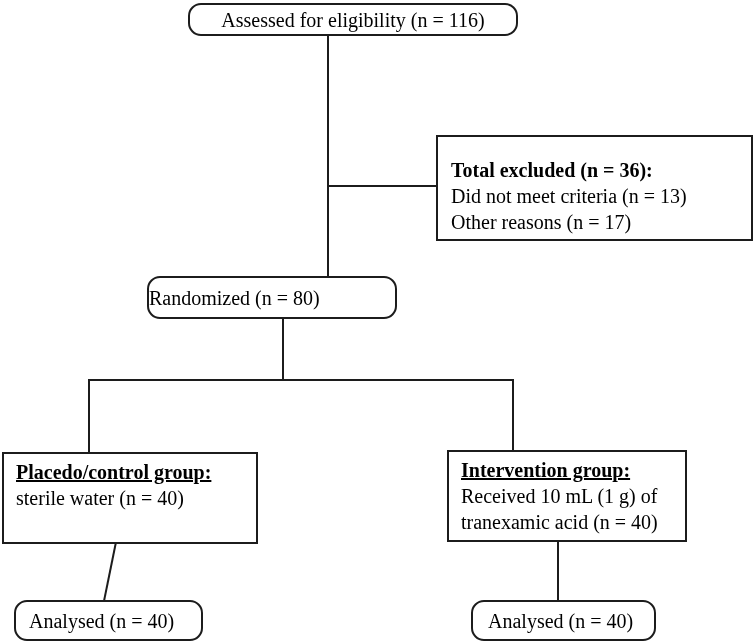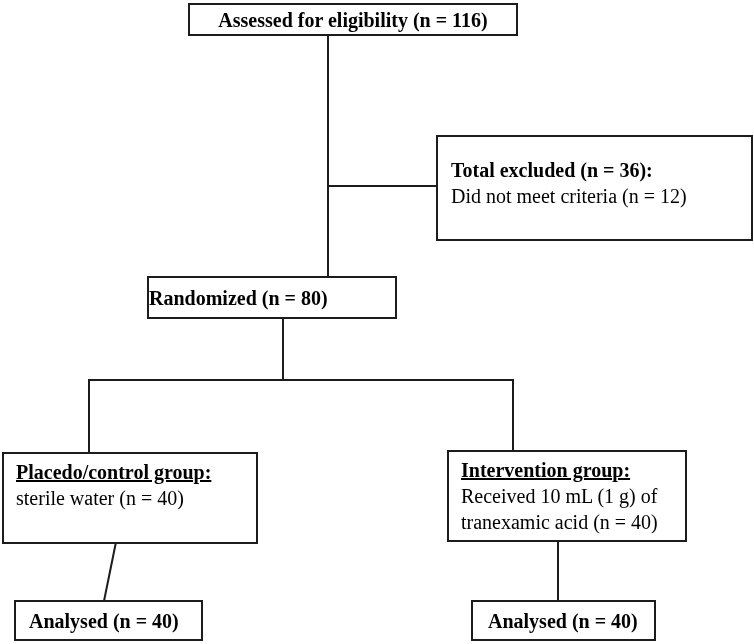--- a/index.html
+++ b/index.html
@@ -29,21 +29,22 @@
     box-sizing: border-box;
     background: #ffffff;
     border: 2px solid #1c1c1c;
     font-size: 20px;
     z-index: 2;
     line-height: 26px;
   }
   .box.single {
     display: flex;
     align-items: center;
-    font-weight: bold;
+    font-weight: normal;
+    border-radius: 13px;
   }
   .bold { font-weight: bold; }
   .underline { text-decoration: underline; }
 
   #assessed-box {
     left: 188px; top: 3px; width: 330px; height: 33px;
     justify-content: center;
   }
   #excluded-box {
     left: 436px; top: 135px; width: 317px; height: 106px;
@@ -84,21 +85,22 @@
     <line x1="116" y1="542" x2="104" y2="601" stroke="#1c1c1c" stroke-width="2"></line>
     <line x1="558" y1="539" x2="558" y2="601" stroke="#1c1c1c" stroke-width="2"></line>
   </svg>
 
   <div class="box single" id="assessed-box">
     <span>Assessed for eligibility (n = 116)</span>
   </div>
 
   <div class="box" id="excluded-box">
     <div class="bold">Total excluded (n = 36):</div>
-    <div>Did not meet criteria (n = 12)</div>
+    <div>Did not meet criteria (n = 13)</div>
+    <div>Other reasons (n = 17)</div>
   </div>
 
   <div class="box single" id="randomized-box">
     <span>Randomized (n = 80)</span>
   </div>
 
   <div class="box" id="control-box">
     <div class="bold underline">Placedo/control group:</div>
     <div>sterile water (n = 40)</div>
   </div>

